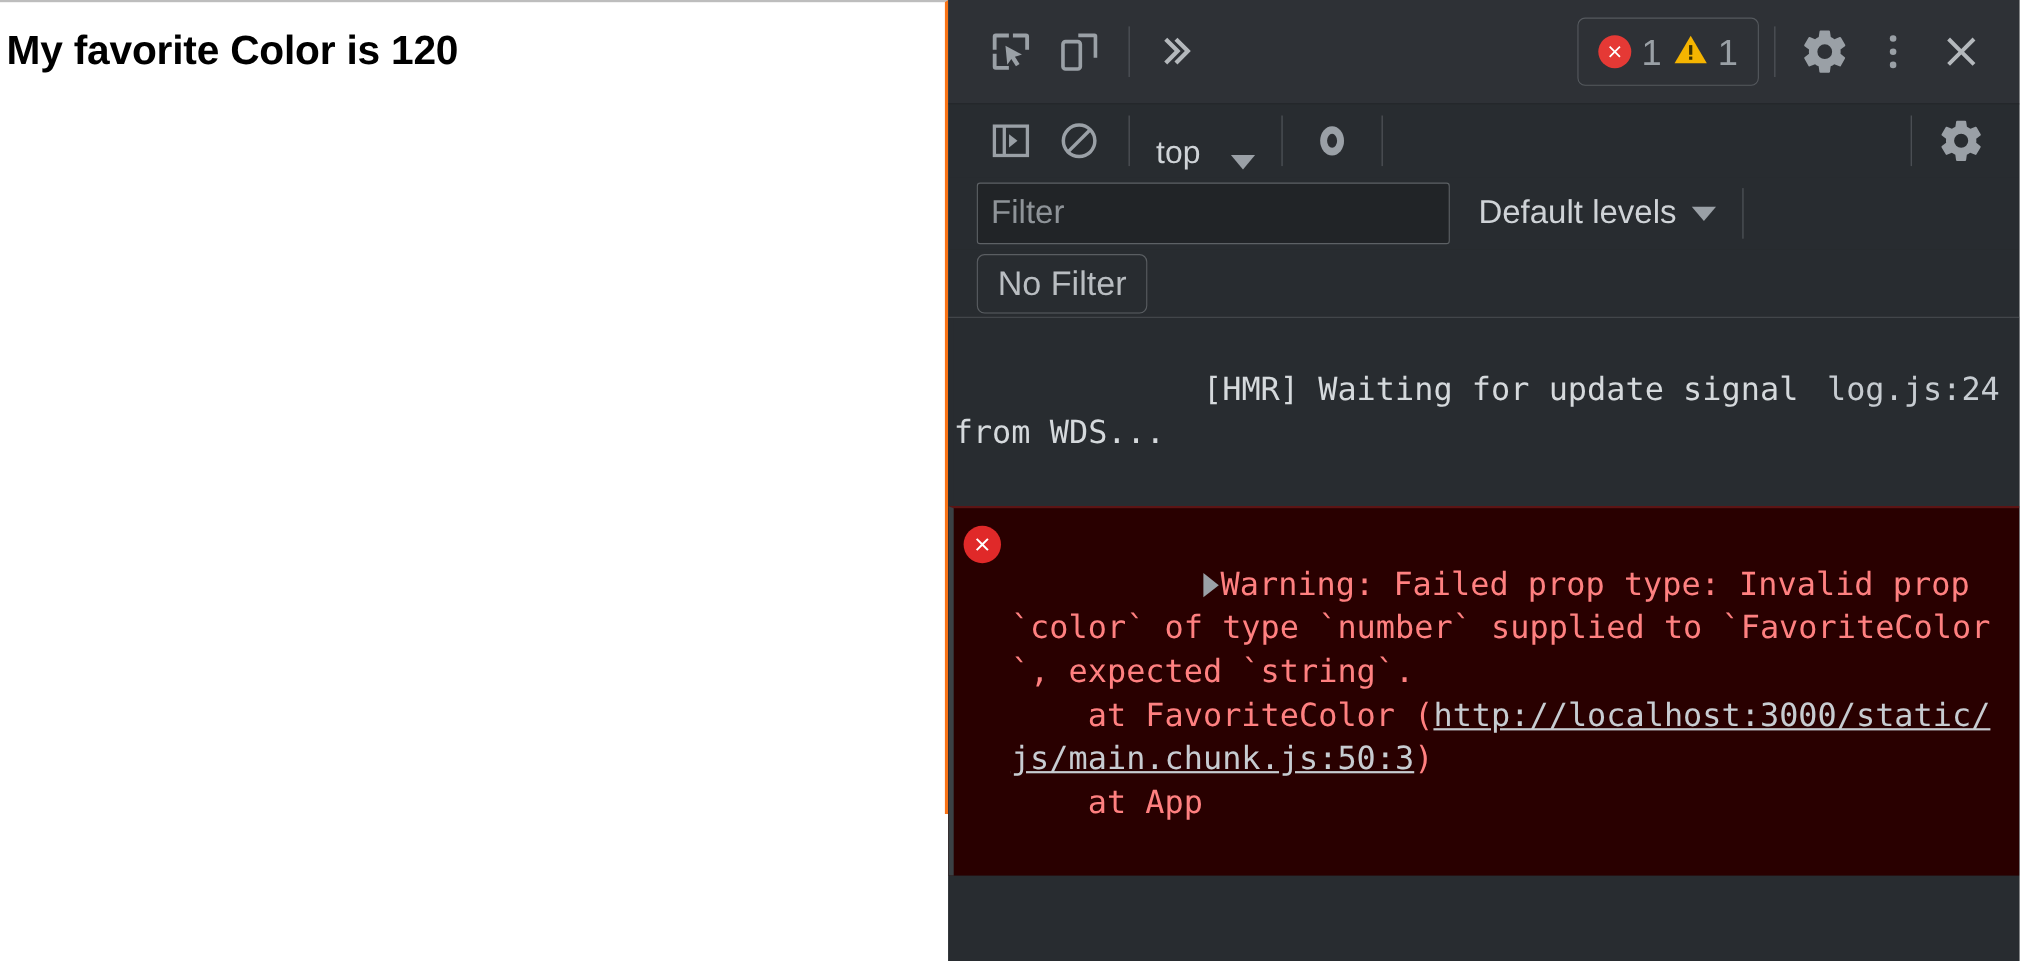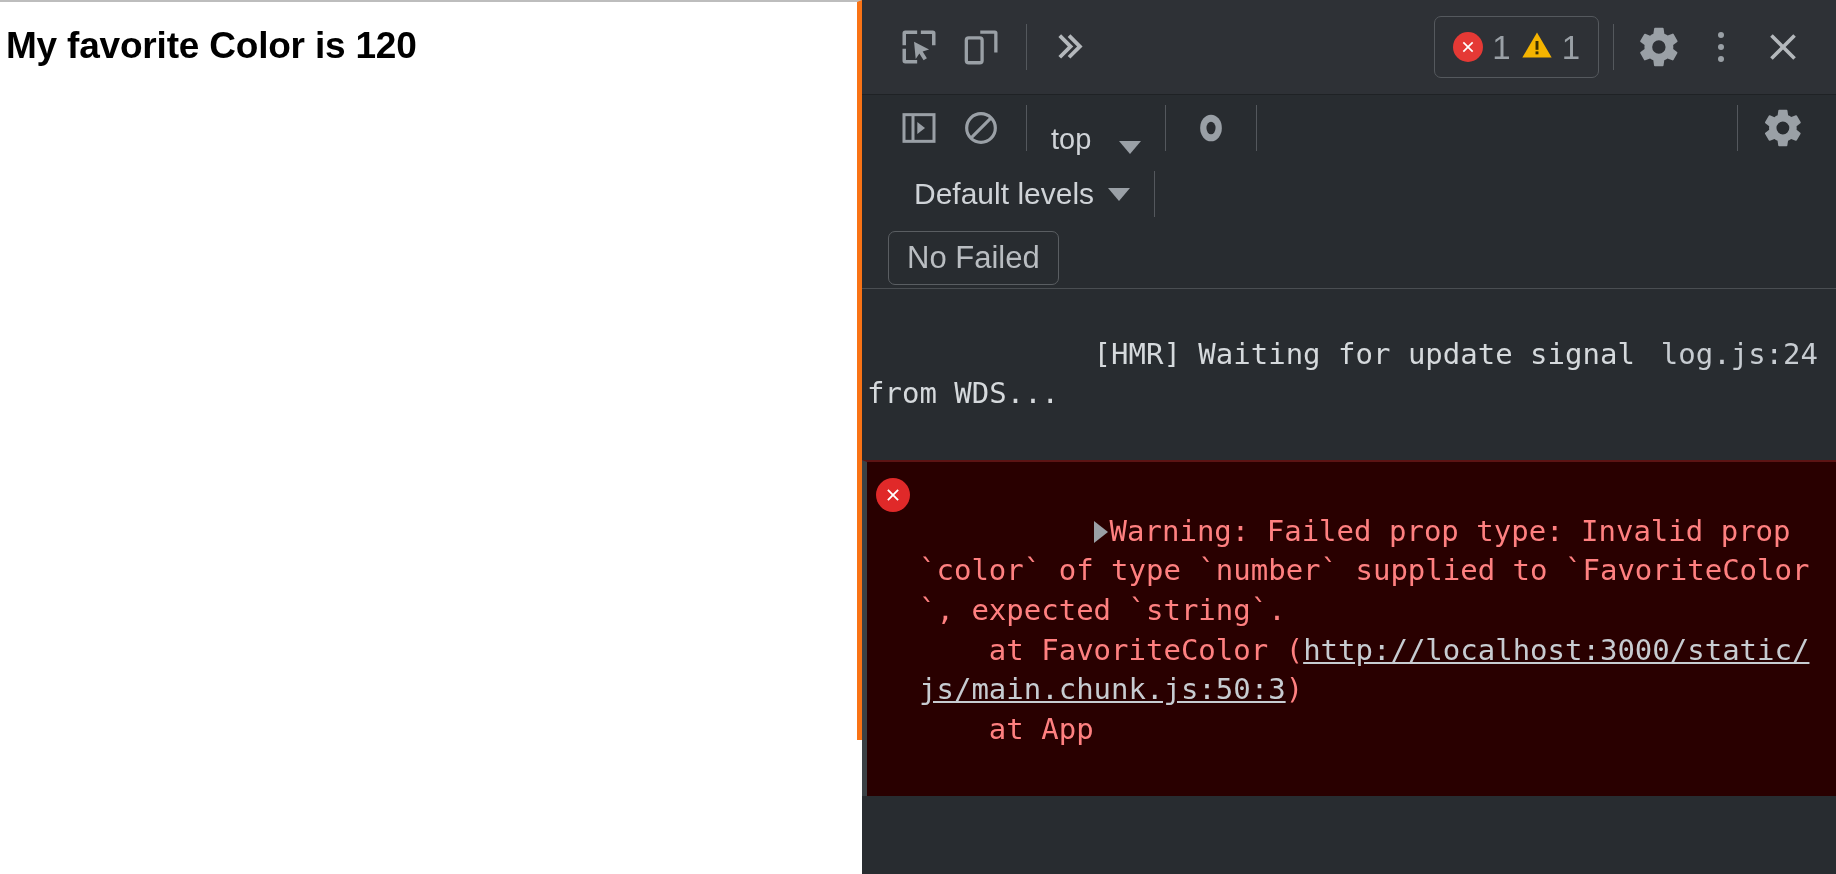--- a/index.html
+++ b/index.html
@@ -21,21 +21,21 @@
     flex-direction: row;
   }
 
   
   .page-pane {
     position: relative;
     width: 862px;
     height: 740px;
     background: #ffffff;
     border-top: 2px solid #bdbdbd;
-    border-right: 5px solid #f97316;
+    border-right: 3px solid #f97316;
     overflow: hidden;
   }
 
   .page-heading {
     margin: 22px 0 0 6px;
     font-family: "Liberation Sans", sans-serif;
     font-size: 37px;
     font-weight: 700;
     color: #000000;
     letter-spacing: -0.2px;
@@ -444,29 +444,30 @@
 
       <div class="tb-btn">
         <svg class="icon-svg" width="44" height="44" viewBox="0 0 24 24">
           <path d="M19.4 13c.04-.33.06-.66.06-1s-.02-.67-.07-1l2.11-1.63a.5.5 0 0 0 .12-.64l-2-3.46a.5.5 0 0 0-.61-.22l-2.49 1a7.3 7.3 0 0 0-1.73-1l-.38-2.65A.49.49 0 0 0 13.93 2h-4a.49.49 0 0 0-.48.42l-.38 2.65c-.63.26-1.2.6-1.73 1l-2.49-1a.49.49 0 0 0-.61.22l-2 3.46a.5.5 0 0 0 .12.64L4.47 11a8 8 0 0 0 0 2l-2.11 1.63a.5.5 0 0 0-.12.64l2 3.46c.12.22.39.3.61.22l2.49-1c.52.4 1.08.73 1.69.99l.38 2.65c.03.24.24.41.48.41h4c.24 0 .45-.17.48-.41l.38-2.65c.61-.25 1.17-.59 1.69-.99l2.49 1c.23.09.49 0 .61-.22l2-3.46a.5.5 0 0 0-.12-.64L19.4 13zM11.93 15.5A3.5 3.5 0 1 1 15.43 12a3.5 3.5 0 0 1-3.5 3.5z" fill="#9aa0a6"></path>
         </svg>
       </div>
 
     </div>
 
     <div class="dt-filterbar">
+      <input class="filter-input" type="text" value="" placeholder="Filter" style="">
       <div class="levels-select">
         <span class="levels-label">Default levels</span>
         <span class="caret-down"></span>
       </div>
       <div class="filter-sep"></div>
     </div>
 
     <div class="dt-issuesbar">
-      <button class="no-issues-btn">No Failed</button>
+      <button class="no-issues-btn">No Filter</button>
     </div>
 
     <div class="console-list">
 
       <div class="msg msg-log">
         <div class="msg-body">
           <span class="err-anchor-float msg-link">log.js:24</span><span class="log-text">[HMR] Waiting for update signal from WDS...</span>
         </div>
       </div>
 

